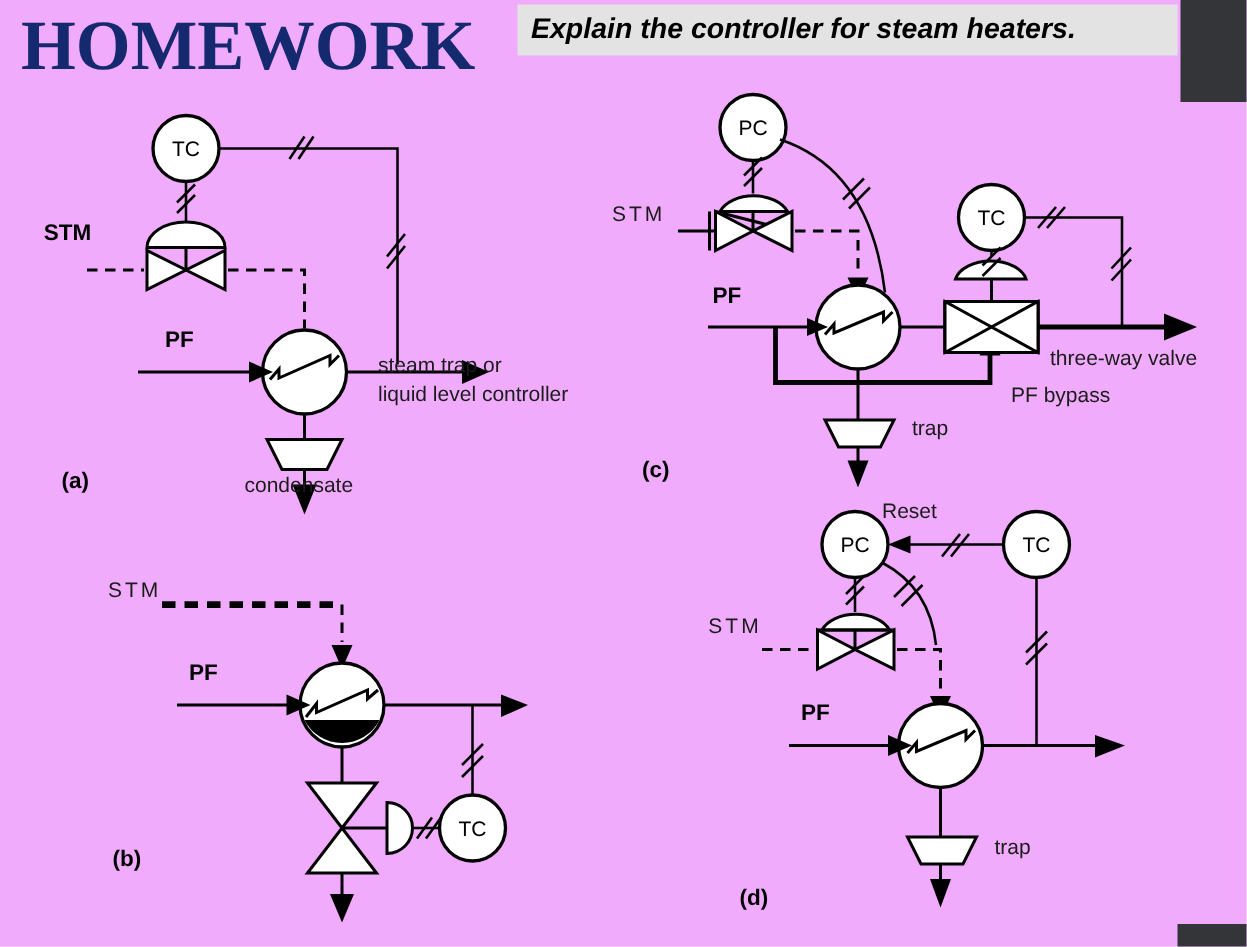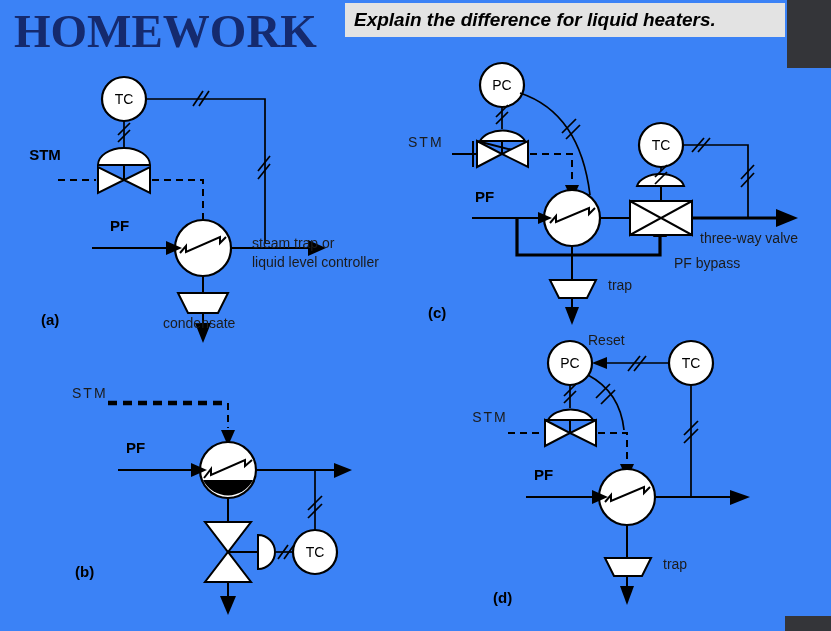--- a/index.html
+++ b/index.html
@@ -12,21 +12,21 @@
     height: 631px;
     position: relative;
     overflow: hidden;
     font-family: "Liberation Sans", sans-serif;
   }
   #slide {
     position: absolute;
     left: 0; top: 0;
     width: 831px;
     height: 631px;
-    background: #3b82f6;
+    background: #f0abfc;
   }
   .title-word {
     position: absolute;
     left: 14px;
     top: 8px;
     font-family: "Liberation Serif", serif;
     font-weight: bold;
     font-size: 47px;
     letter-spacing: 0px;
     color: #152a6e;
@@ -113,21 +113,21 @@
   }
 </style>
 </head>
 <body>
 
 <div id="slide">
 
   <div class="title-word">HOMEWORK</div>
 
   <div class="prompt-box">
-    <span class="prompt-text">Explain the difference for liquid heaters.</span>
+    <span class="prompt-text">Explain the controller for steam heaters.</span>
   </div>
 
   <div class="dark-block-tr"></div>
   <div class="dark-block-br"></div>
 
   <svg class="diagram" style="left:0px; top:55px;" width="420" height="290" viewBox="0 0 420 290">
     <defs>
       <marker id="arrA" markerWidth="10" markerHeight="9" refX="9" refY="4.5" orient="auto">
         <path d="M0,0 L10,4.5 L0,9 z" fill="#000"></path>
       </marker>

